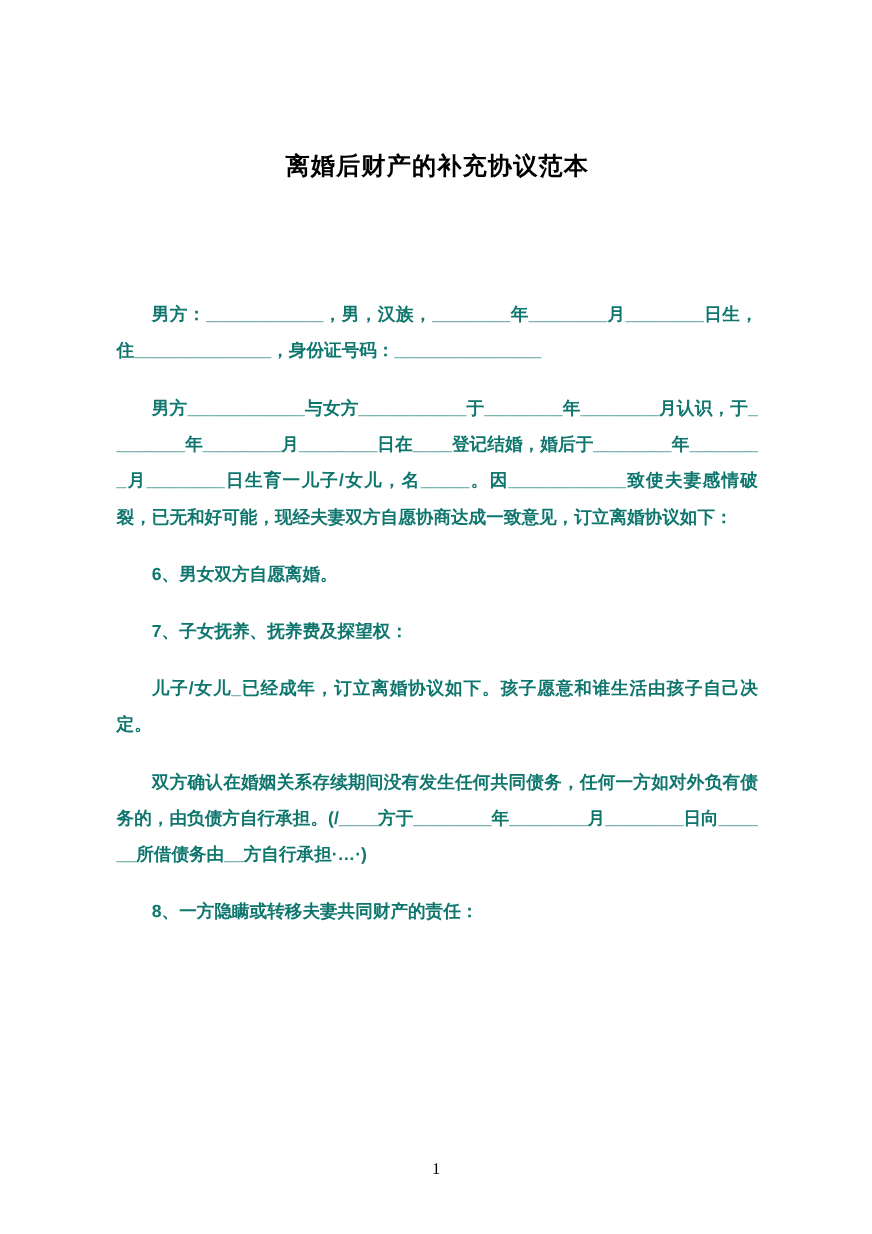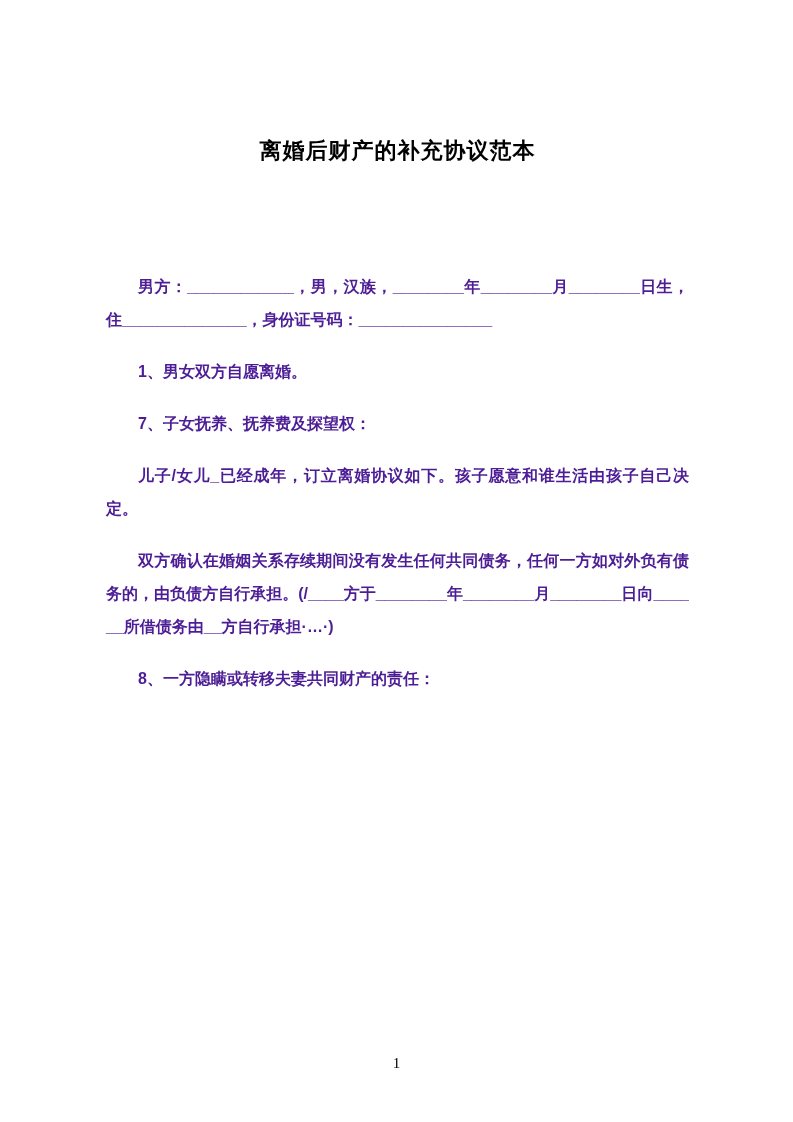--- a/index.html
+++ b/index.html
@@ -25,21 +25,21 @@
     color: #000000;
     margin-bottom: 104px;
     font-family: "Liberation Sans", sans-serif;
   }
   .doc-body p {
     font-size: 16px;
     font-weight: bold;
     line-height: 33px;
     text-indent: 2em;
     margin-bottom: 19px;
-    color: #4c1d95;
+    color: #0f766e;
     word-break: break-all;
     text-align: justify;
   }
   .page-number {
     position: absolute;
     left: 0;
     bottom: 50px;
     width: 100%;
     text-align: center;
     font-size: 15px;
@@ -50,21 +50,22 @@
 </style>
 </head>
 <body>
 
 <div class="page">
 
   <h1 class="doc-title">离婚后财产的补充协议范本</h1>
 
   <div class="doc-body">
     <p>男方：____________，男，汉族，________年________月________日生，住______________，身份证号码：_______________</p>
-    <p>1、男女双方自愿离婚。</p>
+    <p>男方____________与女方___________于________年________月认识，于________年________月________日在____登记结婚，婚后于________年________月________日生育一儿子/女儿，名_____。因____________致使夫妻感情破裂，已无和好可能，现经夫妻双方自愿协商达成一致意见，订立离婚协议如下：</p>
+    <p>6、男女双方自愿离婚。</p>
     <p>7、子女抚养、抚养费及探望权：</p>
     <p>儿子/女儿_已经成年，订立离婚协议如下。孩子愿意和谁生活由孩子自己决定。</p>
     <p>双方确认在婚姻关系存续期间没有发生任何共同债务，任何一方如对外负有债务的，由负债方自行承担。(/____方于________年________月________日向______所借债务由__方自行承担·…·)</p>
     <p>8、一方隐瞒或转移夫妻共同财产的责任：</p>
   </div>
 
   <div class="page-number">1</div>
 
 </div>
 

